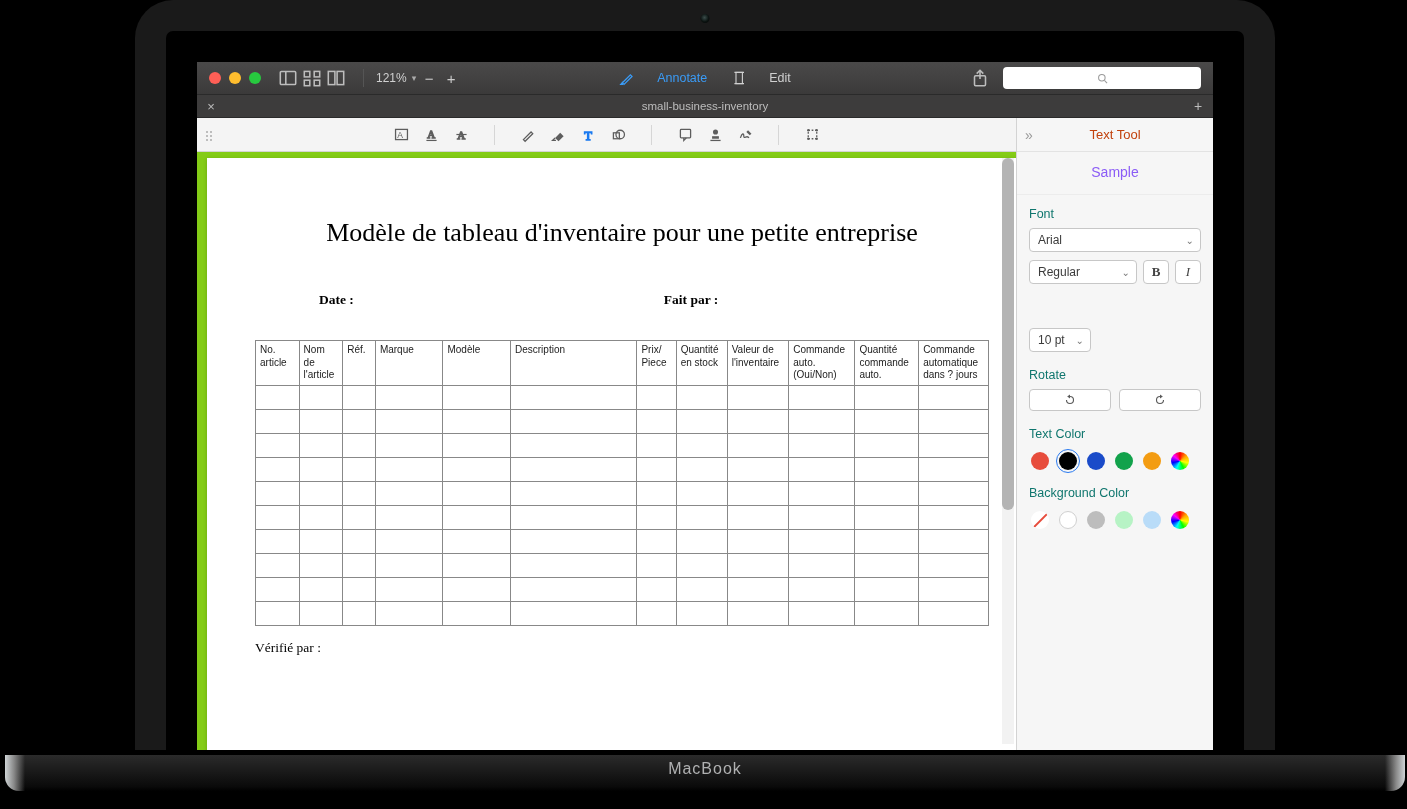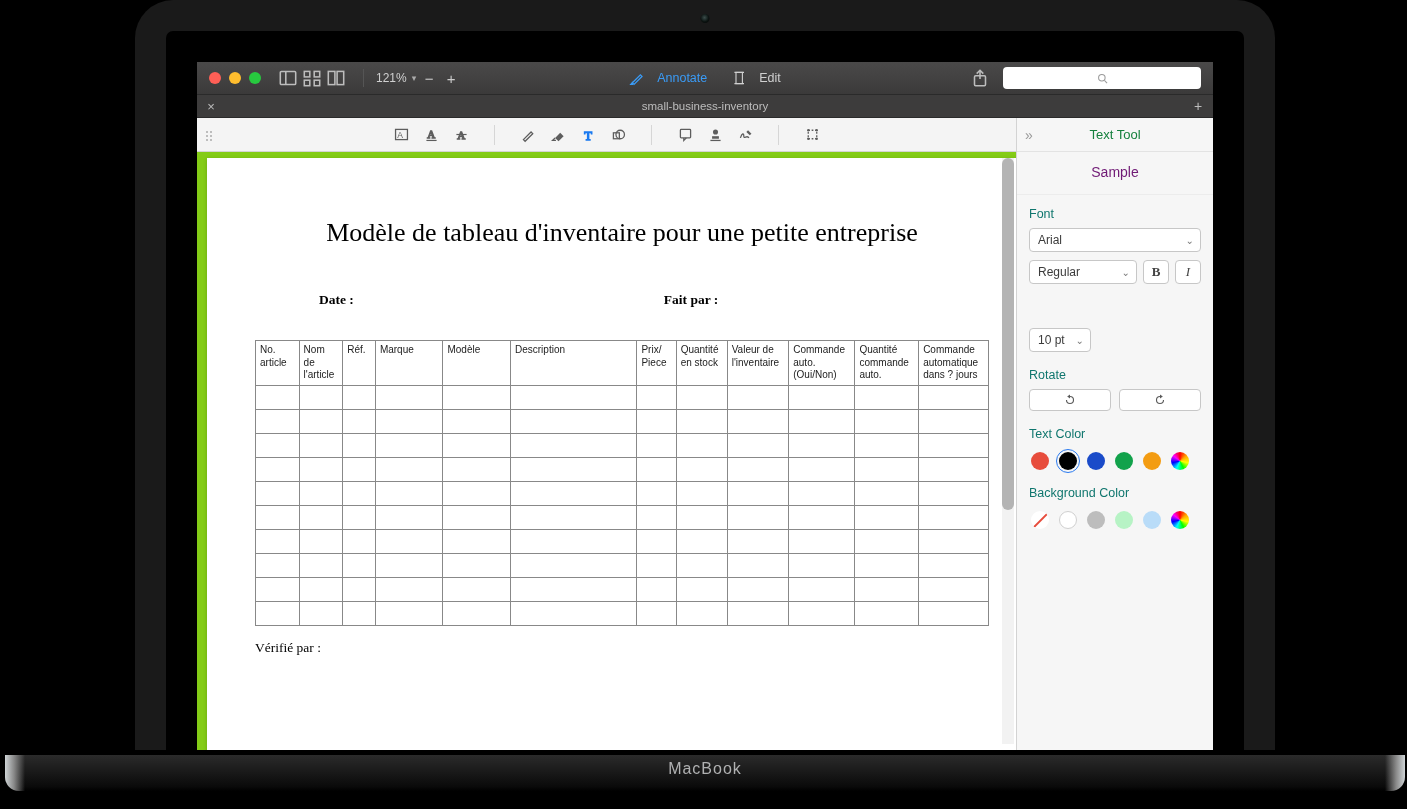--- a/index.html
+++ b/index.html
@@ -91,21 +91,21 @@
   .tb-icon-btn {
     width:22px; height:22px; display:flex; align-items:center; justify-content:center;
     color:#bdbdbd; border-radius:3px;
   }
   .tb-icon-btn svg { stroke:currentColor; fill:none; stroke-width:1.4; }
   .tb-group { display:flex; gap:2px; margin-right:6px;}
   .tb-divider { width:1px; height:18px; background:#555; margin:0 6px;}
   .zoom-text { font-size:12px; color:#d0d0d0; margin:0 2px;}
   .zoom-btn { width:18px; text-align:center; color:#cbcbcb; font-size:15px;}
   .center-tools { position:absolute; left:50%; transform:translateX(-50%); display:flex; gap:24px; align-items:center;}
-  .mode-btn { display:flex; align-items:center; gap:12px; font-size:12.5px;}
+  .mode-btn { display:flex; align-items:center; gap:22px; font-size:12.5px;}
   .mode-btn.annotate { color:#3a9bf6;}
   .mode-btn svg { width:16px; height:16px;}
   .right-tools { margin-left:auto; display:flex; align-items:center; gap:12px;}
   .search-box {
     width:198px; height:22px; background:#fff; border-radius:4px;
     display:flex; align-items:center; justify-content:center; color:#9a9a9a;
   }
   .search-box svg { width:13px; height:13px;}
 
   
@@ -192,23 +192,23 @@
     display:flex; flex-direction:column; font-size:12.5px; color:#444;
     flex-shrink:0;
   }
   .sb-header {
     height:34px; border-bottom:1px solid #e3e3e3;
     display:flex; align-items:center; position:relative;
   }
   .sb-collapse {
     position:absolute; left:8px; color:#9a9a9a; font-size:14px;
   }
-  .sb-title { width:100%; text-align:center; font-size:13px; color:#15803d;}
+  .sb-title { width:100%; text-align:center; font-size:13px; color:#c2410c;}
   .sb-sample {
-    text-align:center; padding:12px 0 14px; font-size:14px; color:#701a75;
+    text-align:center; padding:12px 0 14px; font-size:14px; color:#8b5cf6;
     border-bottom:1px solid #ececec;
   }
   .sb-section { padding:12px 12px 4px; }
   .sb-label { font-size:12.5px; color:#0f766e; margin-bottom:7px; }
   .select, .mini-select {
     background:#fff; border:1px solid #c7c7c7; border-radius:4px;
     height:24px; display:flex; align-items:center; padding:0 8px;
     font-size:12px; color:#3b3b3b; position:relative;
   }
   .select .chev, .mini-select .chev {

